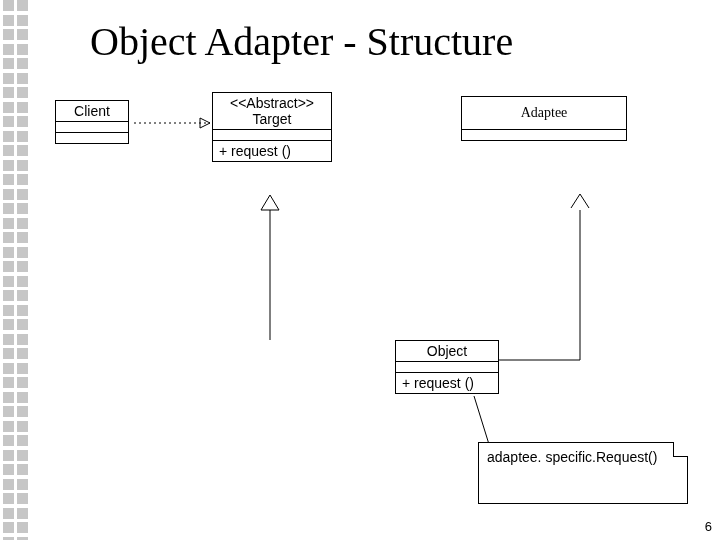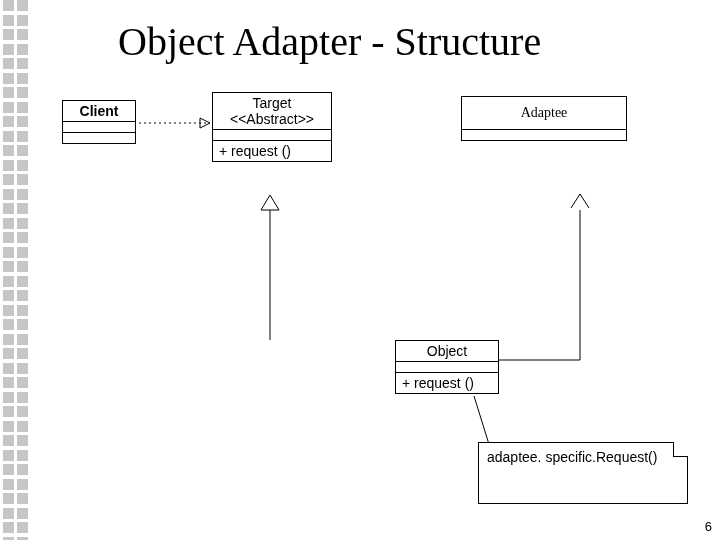--- a/index.html
+++ b/index.html
@@ -30,21 +30,20 @@
     height: 11px;
     background: #c6c6c6;
   }
   .title {
     position: absolute;
     left: 90px;
     top: 18px;
     font-family: "Times New Roman", Times, serif;
     font-size: 40px;
     color: #000;
-    margin-left: 28px;
   }
   .uml {
     position: absolute;
     border: 1px solid #000;
     background: #fff;
     font-size: 14px;
   }
   .uml .sect {
     border-bottom: 1px solid #000;
     padding: 2px 6px;
@@ -188,30 +187,30 @@
    Adaptee (association, open arrowhead, right-up) --&gt;
   <line x1="497" y1="360" x2="580" y2="360" stroke="#000" stroke-width="1"></line>
   <line x1="580" y1="360" x2="580" y2="210" stroke="#000" stroke-width="1"></line>
   <line x1="571" y1="208" x2="580" y2="194" stroke="#000" stroke-width="1"></line>
   <line x1="589" y1="208" x2="580" y2="194" stroke="#000" stroke-width="1"></line>
 
   
   <line x1="492" y1="454" x2="474" y2="396" stroke="#000" stroke-width="1"></line>
 </svg>
 
-<div class="uml" style="left:62px; top:100px; width:72px;font-weight:bold;">
+<div class="uml" style="left:55px; top:100px; width:72px;">
   <div class="sect">Client</div>
   <div class="sect" style="height:6px;"></div>
   <div class="sect" style="height:6px;"></div>
 </div>
 
 <div class="uml" style="left:212px; top:92px; width:118px;">
   <div class="sect" style="padding:2px 4px;">
+    <div>&lt;&lt;Abstract&gt;&gt;</div>
     <div>Target</div>
-    <div>&lt;&lt;Abstract&gt;&gt;</div>
   </div>
   <div class="sect" style="height:6px;"></div>
   <div class="sect left">+ request ()</div>
 </div>
 
 <div class="uml" style="left:461px; top:96px; width:164px;">
   <div class="sect" style="padding:8px 4px;font-family:Liberation Serif, serif;">Adaptee</div>
   <div class="sect" style="height:6px;"></div>
 </div>
 

